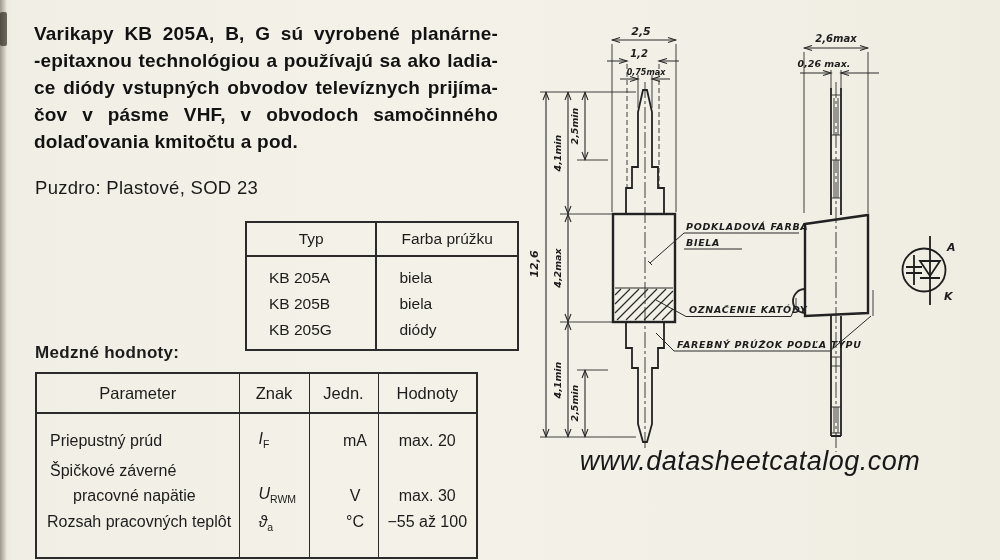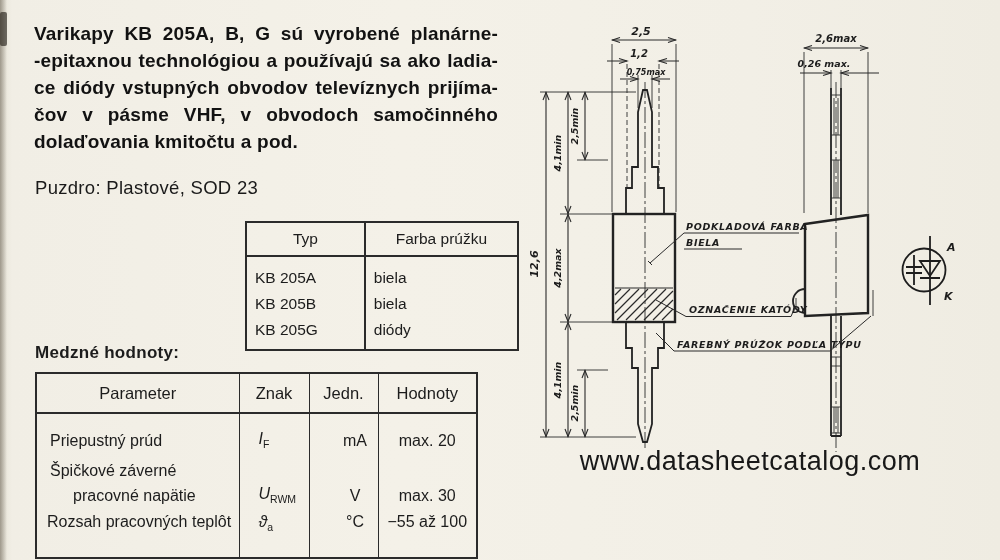--- a/index.html
+++ b/index.html
@@ -14,21 +14,21 @@
         font-size:19px;line-height:27px;font-weight:700;letter-spacing:.2px;color:#121212;}
   .intro-line{text-align:justify;text-align-last:justify;}
   .intro-line.last{text-align-last:left;}
 
   .puzdro{position:absolute;left:35px;top:177px;font-size:18.5px;letter-spacing:.3px;color:#1a1a1a;}
 
   table{border-collapse:collapse;}
   .t1{position:absolute;left:205px;top:221px;width:274px;border:2px solid #2b2b2b;
       font-size:15.5px;color:#1c1c1c;margin-left:40px;}
   .t1 th{font-weight:400;text-align:center;height:30px;border-bottom:2px solid #2b2b2b;}
-  .t1 td{height:24px;padding-left:8px;}
+  .t1 td{height:24px;padding-left:22px;}
   .t1 .c2{border-left:2px solid #2b2b2b;}
   .t1 tbody tr:first-child td{padding-top:9px;}
   .t1 tbody tr:last-child td{padding-bottom:7px;}
 
   .limits-title{position:absolute;left:35px;top:343px;font-size:17px;font-weight:700;letter-spacing:.3px;}
 
   .t2{position:absolute;left:35px;top:372px;width:443px;border:2px solid #2b2b2b;
       font-size:16px;color:#1c1c1c;table-layout:fixed;}
   .t2 th{font-weight:400;text-align:center;height:36px;border-bottom:2px solid #2b2b2b;font-size:16.5px;}
   .t2 .cB{border-left:1.7px solid #2b2b2b;margin-top:36px;}
@@ -56,21 +56,21 @@
   .ld{stroke:#2a2a2a;stroke-width:1;fill:none;}
   .sy{stroke:#1d1d1d;stroke-width:1.8;fill:none;}
   .dt{font:italic 700 10px "DejaVu Sans",sans-serif;fill:#1d1d1d;}
   .dt-s{font-size:8px;}
   .dt-m{font-size:9.5px;}
   .dt-l{font-size:11px;}
   .ann{font:italic 700 9.5px "DejaVu Sans",sans-serif;fill:#1d1d1d;letter-spacing:.7px;}
   .sylab{font:italic 700 11px "DejaVu Sans",sans-serif;fill:#1d1d1d;}
 
   .watermark{position:absolute;left:575px;top:446px;width:350px;text-align:center;
-      font-size:27px;letter-spacing:.5px;color:#181818;}
+      font-style:italic;font-size:27px;letter-spacing:.5px;color:#181818;}
 </style>
 </head>
 <body>
 
 <div class="page">
   <div class="edge-shadow"></div>
   <div class="scan-mark"></div>
 
   <div class="intro">
     <div class="intro-line">Varikapy KB 205A, B, G sú vyrobené planárne-</div>

